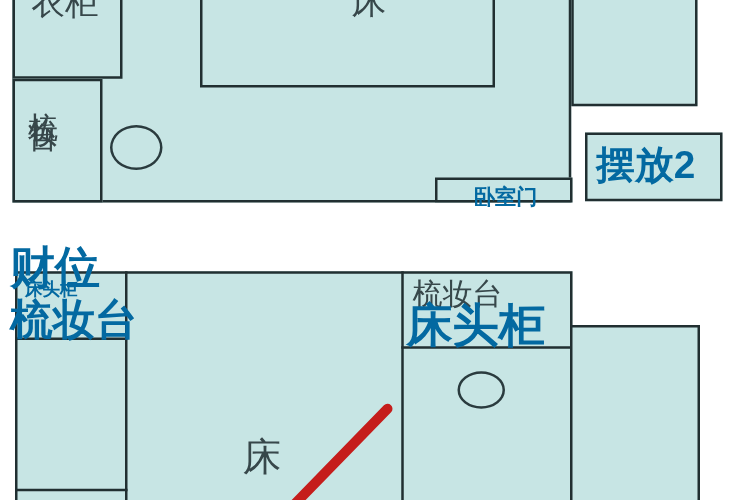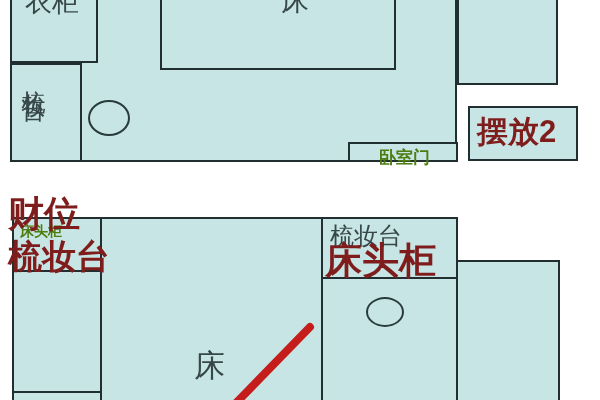--- a/index.html
+++ b/index.html
@@ -2,22 +2,22 @@
 <html><head>
 <meta charset="utf-8">
 <style>
   html,body{margin:0;padding:0;background:#fff;}
   .screen{position:relative;width:600px;height:400px;overflow:hidden;background:#ffffff;
           font-family:"Liberation Sans",sans-serif;}
   .box{position:absolute;background:#c7e5e4;border:2px solid #212f31;box-sizing:border-box;}
   .lineseg{position:absolute;background:#212f31;}
   .lbl{position:absolute;white-space:nowrap;line-height:1.1;}
   .dark{color:#37474a;}
-  .black{color:#4d7c0f;font-weight:bold;}
-  .red{color:#7f1d1d;font-weight:bold;}
+  .black{color:#0369a1;font-weight:bold;}
+  .red{color:#0369a1;font-weight:bold;}
   .vertical{writing-mode:vertical-rl;text-orientation:upright;letter-spacing:4px;}
   .ellipse{position:absolute;border:2px solid #2a3b3e;border-radius:50%;box-sizing:border-box;
            background:transparent;}
   svg.overlay{position:absolute;left:0;top:0;pointer-events:none;}
 </style>
 </head>
 <body>
 
 <div class="screen">
 

